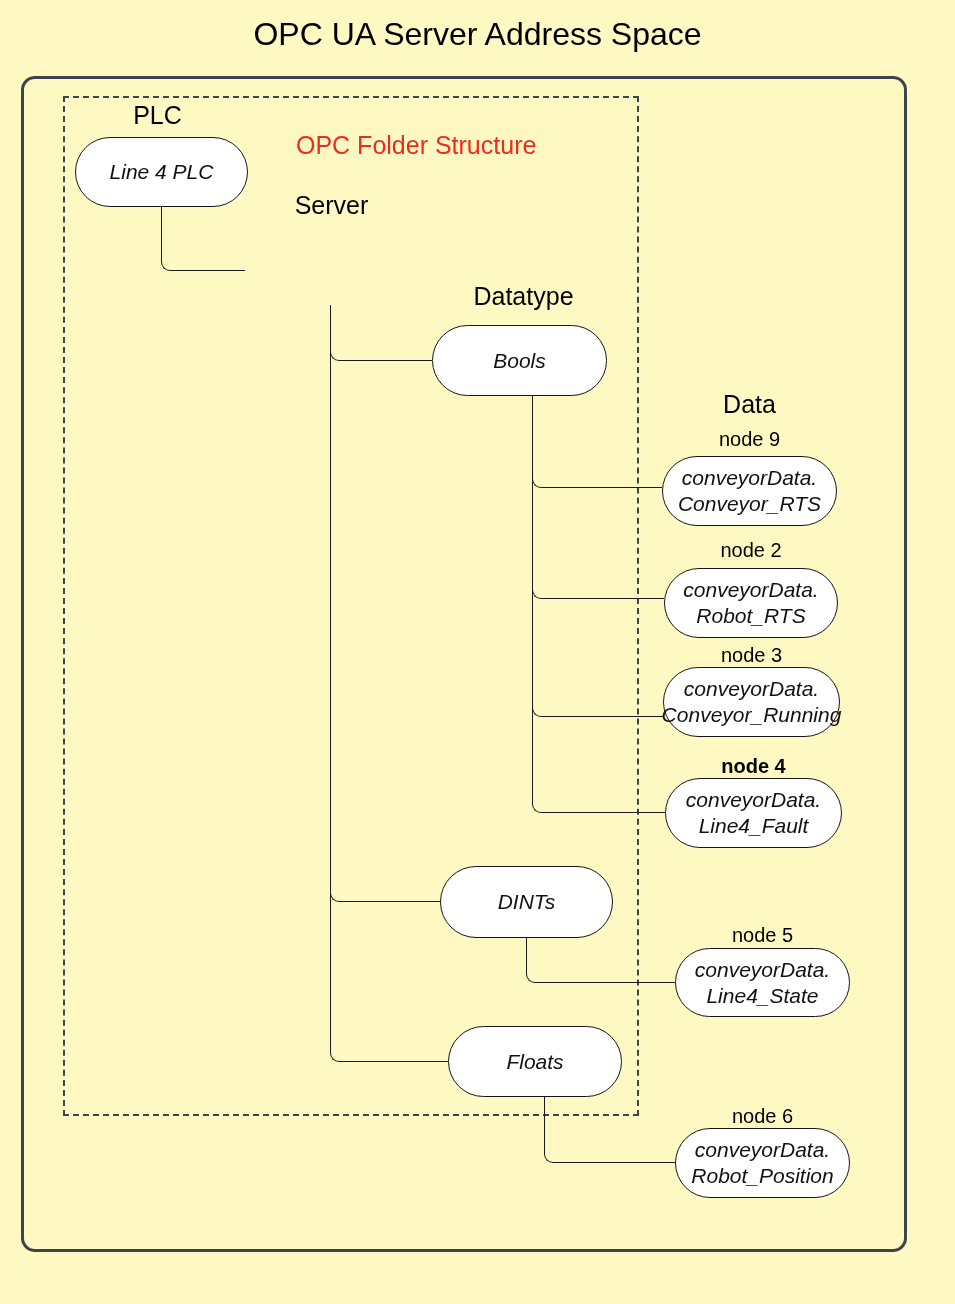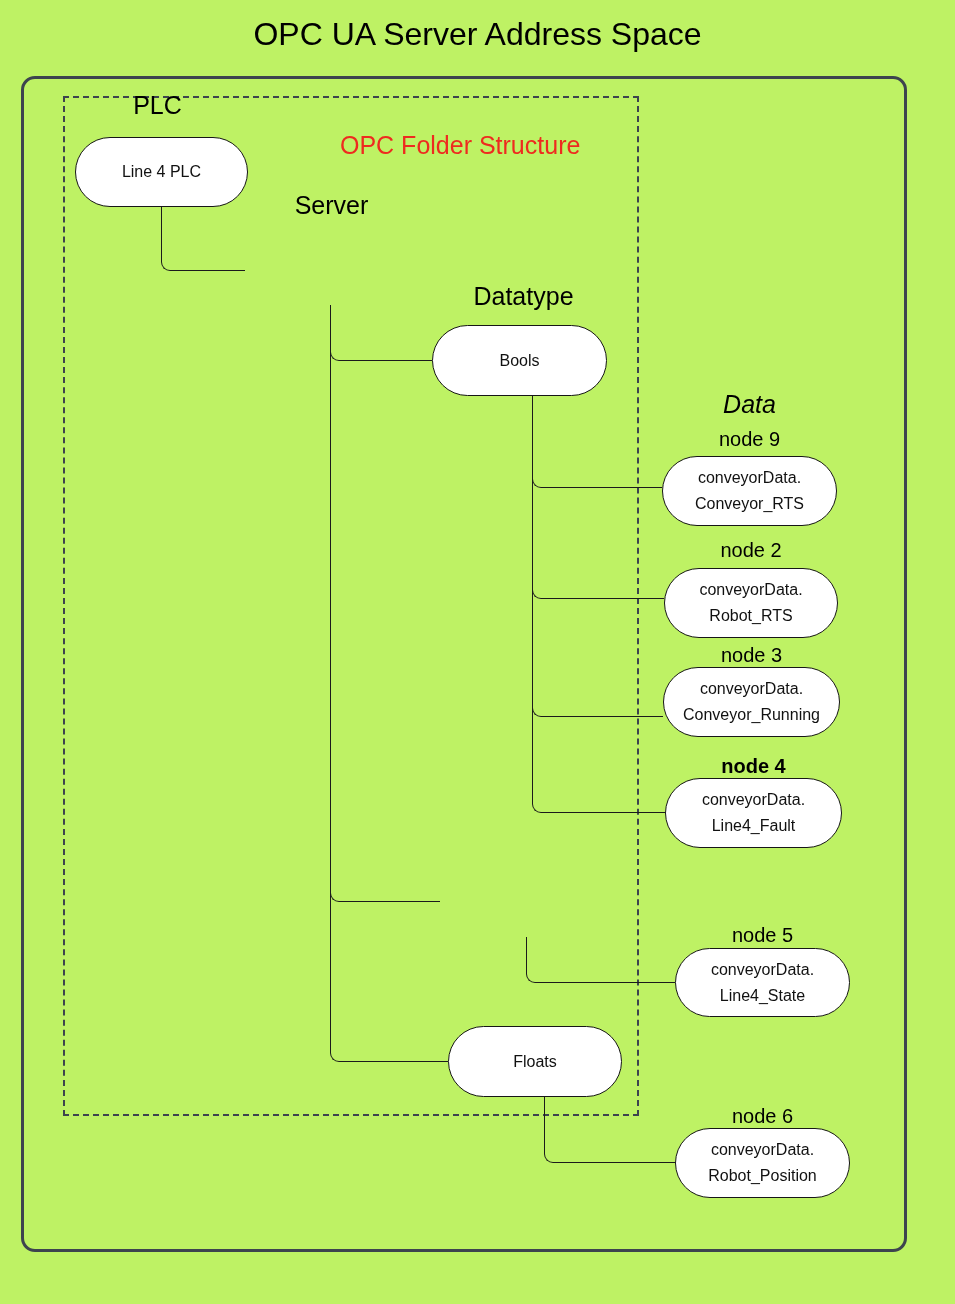--- a/index.html
+++ b/index.html
@@ -3,21 +3,21 @@
 <meta charset="utf-8">
 <style>
   html,body{margin:0;padding:0;background:#ffffff;}
   body{
     font-family:"Liberation Sans","DejaVu Sans",sans-serif;
     color:#111;
   }
   .canvas{
     position:relative;
     width:955px;height:1304px;
-    background:#bef264;
+    background:#fef9c3;
     overflow:hidden;
   }
   .diagram-title{
     position:absolute;
     left:0;top:16px;width:955px;
     text-align:center;
     font-size:32px;
     letter-spacing:0px;
     color:#000;
   }
@@ -44,24 +44,24 @@
     font-size:25px;
     white-space:nowrap;
   }
   .hdr{
     position:absolute;
     font-size:25px;
     color:#000;
     text-align:center;
     white-space:nowrap;
   }
-  .hdr-plc{left:75px;width:165px;top:91px;}
+  .hdr-plc{left:75px;width:165px;top:101px;}
   .hdr-device{left:245px;width:173px;top:191px;}
   .hdr-datatype{left:432px;width:183px;top:282px;}
-  .hdr-data{left:662px;width:175px;top:390px;font-style:italic;}
+  .hdr-data{left:662px;width:175px;top:390px;}
   .node-label{
     position:absolute;
     font-size:20px;
     text-align:center;
     white-space:nowrap;
     color:#000;
   }
   .conn{
     position:absolute;
     border-left:1.7px solid #1b1b1b;
@@ -72,23 +72,24 @@
   .pill{
     position:absolute;
     background:#fff;
     border:1.7px solid #161616;
     border-radius:36px;
     box-sizing:border-box;
     display:flex;
     flex-direction:column;
     align-items:center;
     justify-content:center;
-    font-size:16px;
+    font-size:21px;
     line-height:26px;
     text-align:center;
+    font-style:italic;
   }
   .pill span{white-space:nowrap;}
   
   .pill-plc{left:75px;top:137px;width:173px;height:70px;}
   .pill-device{left:245px;top:238px;width:173px;height:68px;}
   .pill-bools{left:432px;top:325px;width:175px;height:71px;}
   .pill-dints{left:440px;top:866px;width:173px;height:72px;}
   .pill-floats{left:448px;top:1026px;width:174px;height:71px;}
   
   .pill-n1{left:662px;top:456px;width:175px;height:70px;}
@@ -119,21 +120,21 @@
 </head>
 <body>
 
 <div class="canvas">
 
   <div class="diagram-title">OPC UA Server Address Space</div>
 
   <div class="outer-box"></div>
   <div class="dashed-box"></div>
 
-  <div class="annotation" style="color: rgb(238, 43, 31); margin-left: 44px;">OPC Folder Structure</div>
+  <div class="annotation" style="color: rgb(238, 43, 31);">OPC Folder Structure</div>
 
   <div class="hdr hdr-plc">PLC</div>
   <div class="hdr hdr-device">Server</div>
   <div class="hdr hdr-datatype">Datatype</div>
   <div class="hdr hdr-data">Data</div>
 
   <div class="conn c-plc-device"></div>
   <div class="conn c-conv-floats"></div>
   <div class="conn c-conv-dints"></div>
   <div class="conn c-conv-bools"></div>
@@ -142,20 +143,23 @@
   <div class="conn c-bools-n2"></div>
   <div class="conn c-bools-n1"></div>
   <div class="conn c-dints-n5"></div>
   <div class="conn c-floats-n6"></div>
 
   <div class="pill pill-plc">
     <span>Line 4 PLC</span>
   </div>
   <div class="pill pill-bools">
     <span>Bools</span>
+  </div>
+  <div class="pill pill-dints">
+    <span>DINTs</span>
   </div>
   <div class="pill pill-floats">
     <span>Floats</span>
   </div>
 
   <div class="node-label nl-1">node 9</div>
   <div class="node-label nl-2">node 2</div>
   <div class="node-label nl-3">node 3</div>
   <div class="node-label nl-4">node 4</div>
   <div class="node-label nl-5">node 5</div>

